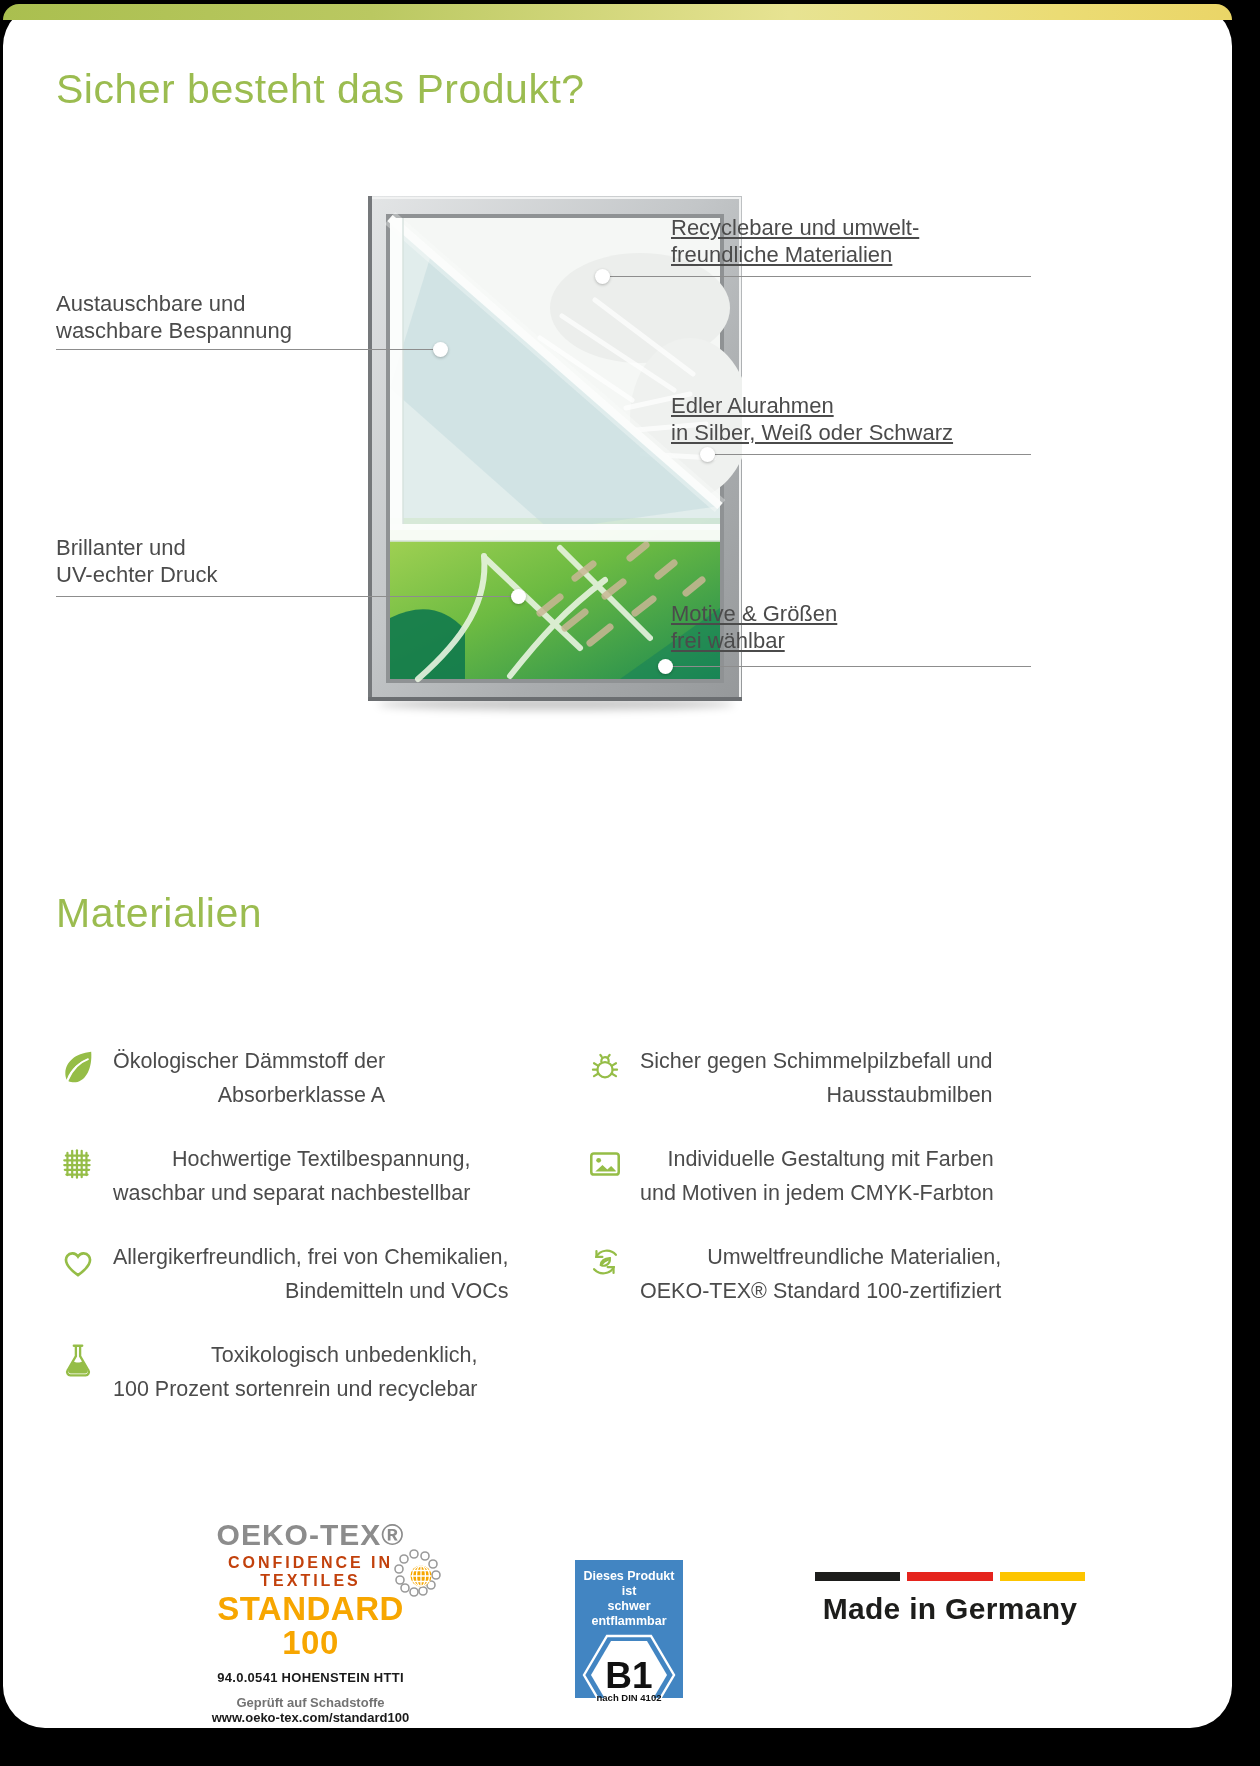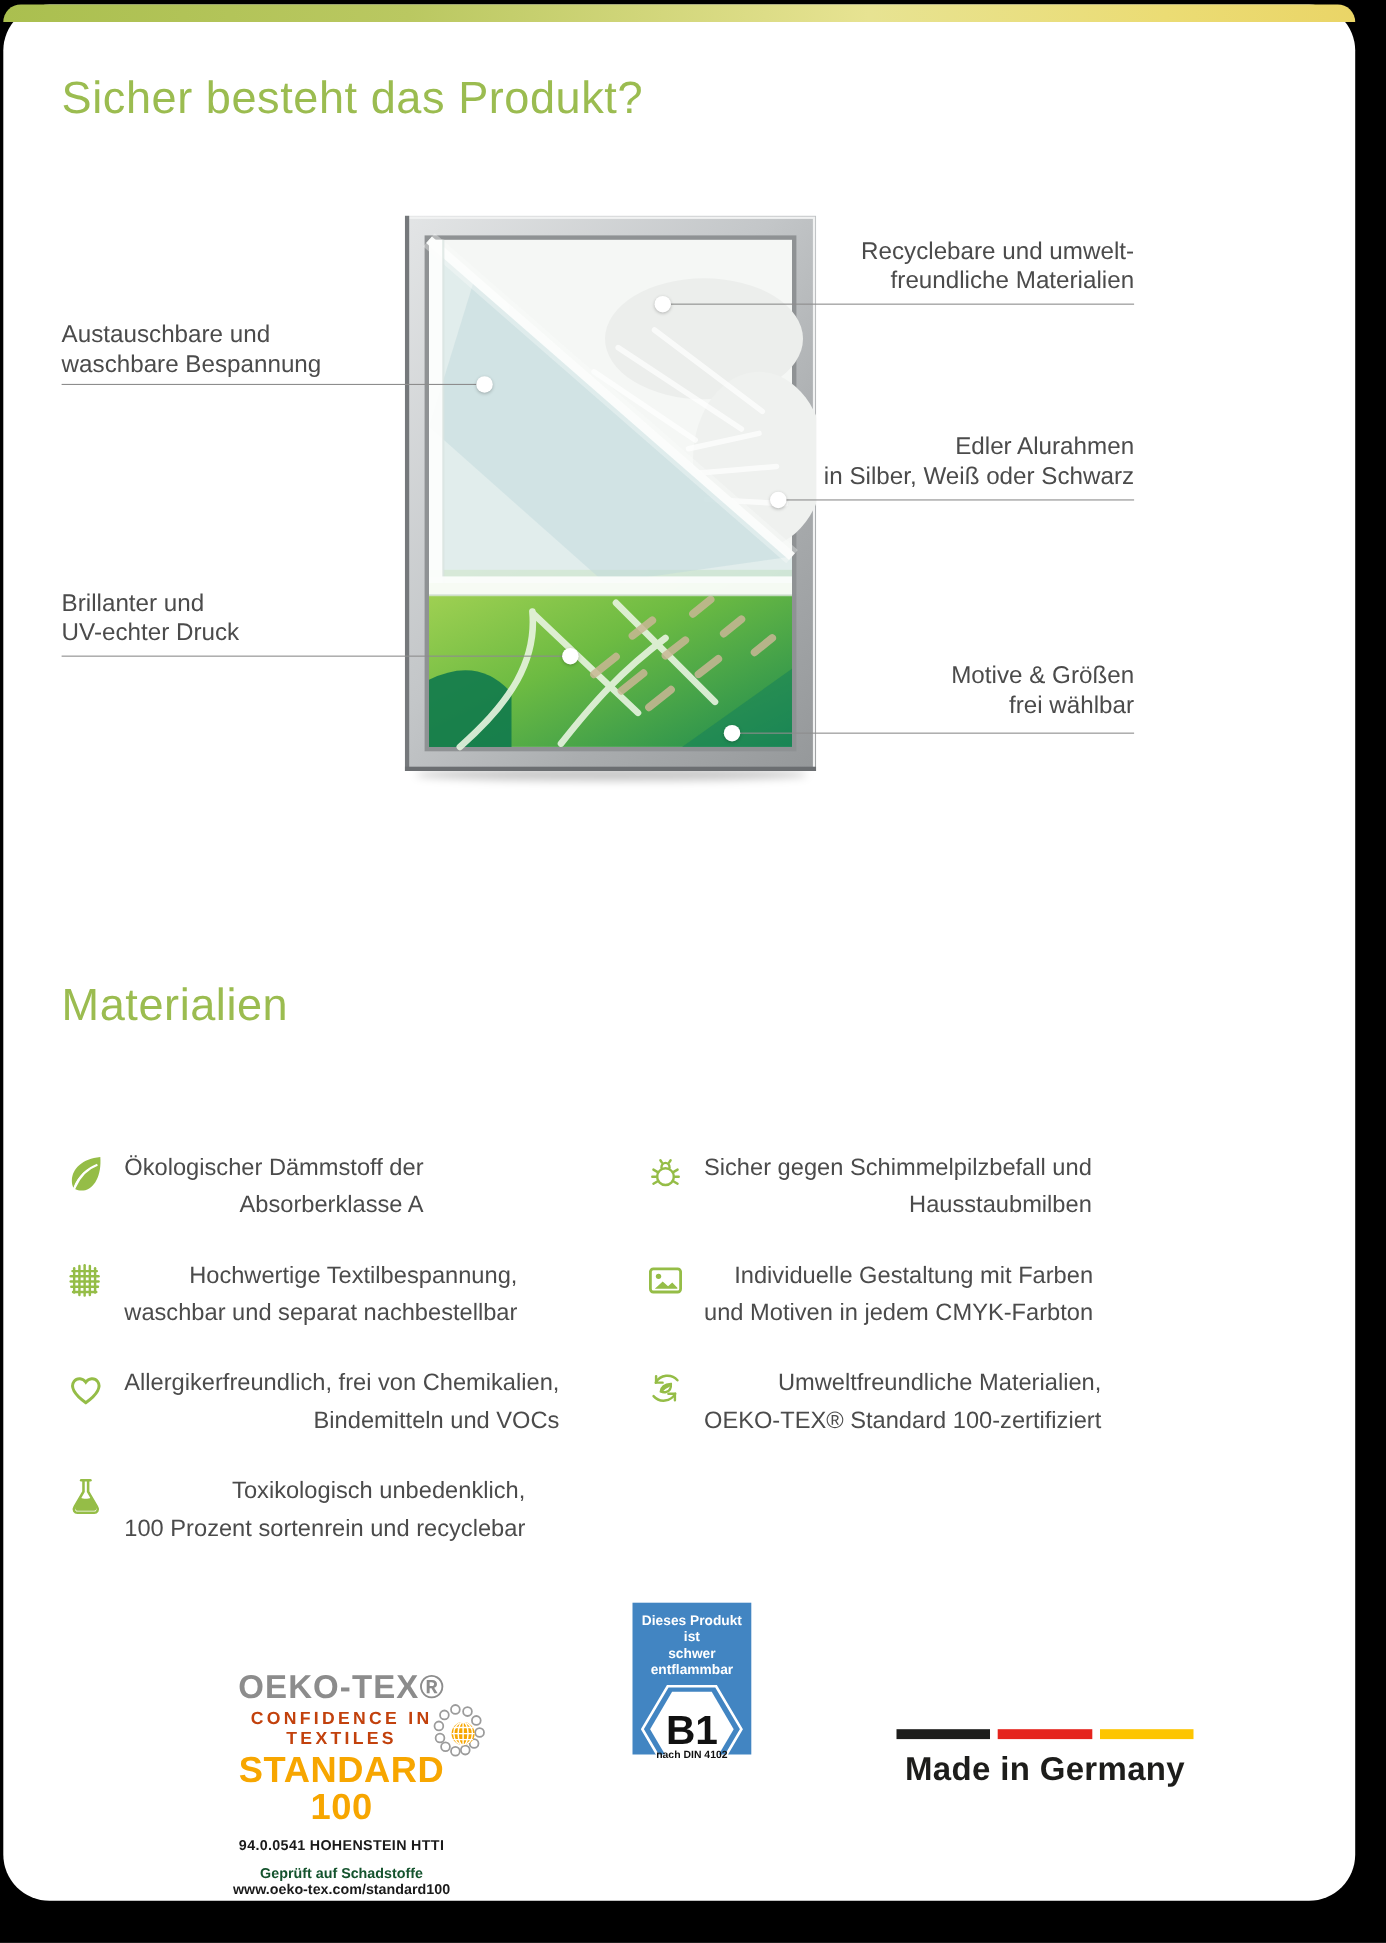--- a/index.html
+++ b/index.html
@@ -10,43 +10,43 @@
   .topbar{position:absolute;left:0;top:0;width:100%;height:16px;border-radius:42px 42px 0 0;
           background:linear-gradient(90deg,#aabf4f 0%,#bac861 30%,#e7e392 64%,#ebdc74 86%,#ead567 100%);}
   .page-title{position:absolute;left:53px;top:62px;font-size:41px;letter-spacing:.5px;color:#9bbc50;font-weight:400;}
   .section-title{position:absolute;left:53px;top:886px;font-size:41px;letter-spacing:.5px;color:#9bbc50;font-weight:400;}
 
   .product{position:absolute;left:365px;top:192px;width:374px;height:505px;}
   .product-shadow{position:absolute;left:375px;top:694px;width:356px;height:12px;background:rgba(0,0,0,.22);
                   border-radius:50%;filter:blur(4px);}
 
   .callout-text{position:absolute;font-size:22px;line-height:27px;color:#4b4b4b;white-space:pre-line;}
-  .ra{text-align:right;}
+  .ra{text-decoration:underline;}
   .callout-line{position:absolute;height:1px;background:#8d8d8d;}
   .callout-dot{position:absolute;width:15px;height:15px;border-radius:50%;background:#fff;
                box-shadow:0 1px 3px rgba(0,0,0,.25);}
 
   .materials-col{position:absolute;top:1040px;text-align:right;}
   .col-left{left:56px;width:505px;}
   .col-right{left:583px;width:470px;}
   .mat-item{display:flex;gap:16px;margin-bottom:30px;}
   .mat-icon{flex:0 0 38px;width:38px;height:38px;margin-top:3px;}
   .mat-text{font-size:21.5px;line-height:34px;color:#4b4b4b;white-space:pre-line;}
 
   
   .oeko{position:absolute;left:205px;top:1516px;width:205px;text-align:center;}
   .oeko-brand{font-size:30px;font-weight:bold;color:#8c8c8c;letter-spacing:1px;line-height:30px;}
   .oeko-tagline{font-size:16px;font-weight:bold;color:#c2410c;letter-spacing:3px;margin-top:4px;}
   .oeko-standard{font-size:33px;font-weight:bold;color:#f7a600;letter-spacing:.5px;margin-top:2px;line-height:34px;}
   .oeko-cert{font-size:13px;font-weight:bold;color:#1a1a1a;margin-top:10px;letter-spacing:.3px;}
-  .oeko-small{font-size:13px;font-weight:bold;color:#14532d;margin-top:10px;line-height:15px;}
+  .oeko-small{font-size:13px;font-weight:bold;color:#737373;margin-top:10px;line-height:15px;}
   .oeko-url{font-size:13px;font-weight:bold;color:#1a1a1a;line-height:15px;}
   .oeko-emblem{position:absolute;left:390px;top:1544px;width:50px;height:50px;}
 
-  .b1-badge{position:absolute;left:572px;top:1453px;width:108px;height:138px;background:#4285c2;}
+  .b1-badge{position:absolute;left:572px;top:1556px;width:108px;height:138px;background:#4285c2;}
   .b1-header{font-size:12.5px;line-height:15px;color:#fff;font-weight:bold;text-align:center;
              white-space:pre-line;padding-top:9px;}
   .b1-hex{display:block;margin:2px auto 0;}
 
   .germany{position:absolute;left:812px;top:1568px;width:270px;text-align:center;}
   .flag-row{display:flex;gap:7px;height:9px;}
   .flag-row .bar{flex:1;height:9px;}
   .bar-black{background:#1d1d1b;}
   .bar-red{background:#e5241d;}
   .bar-gold{background:#fdc500;}

